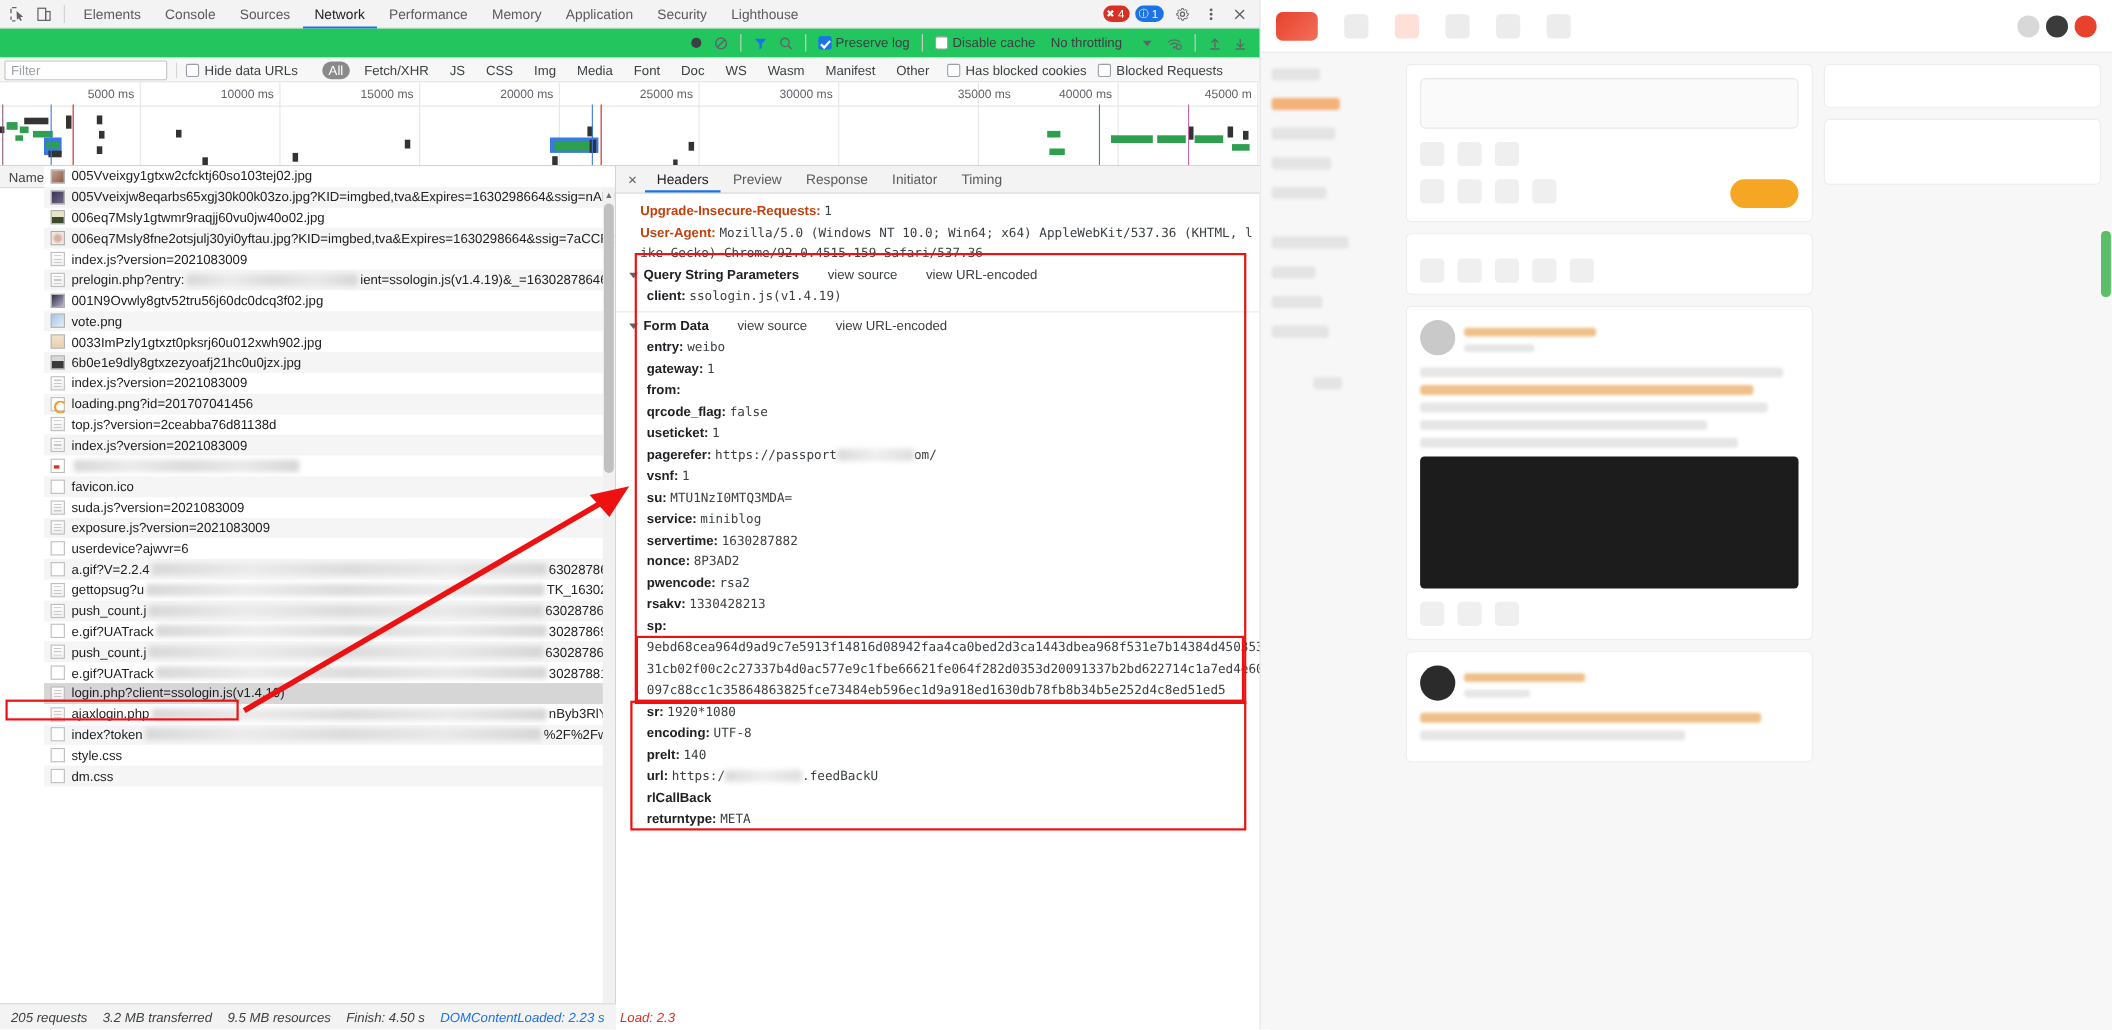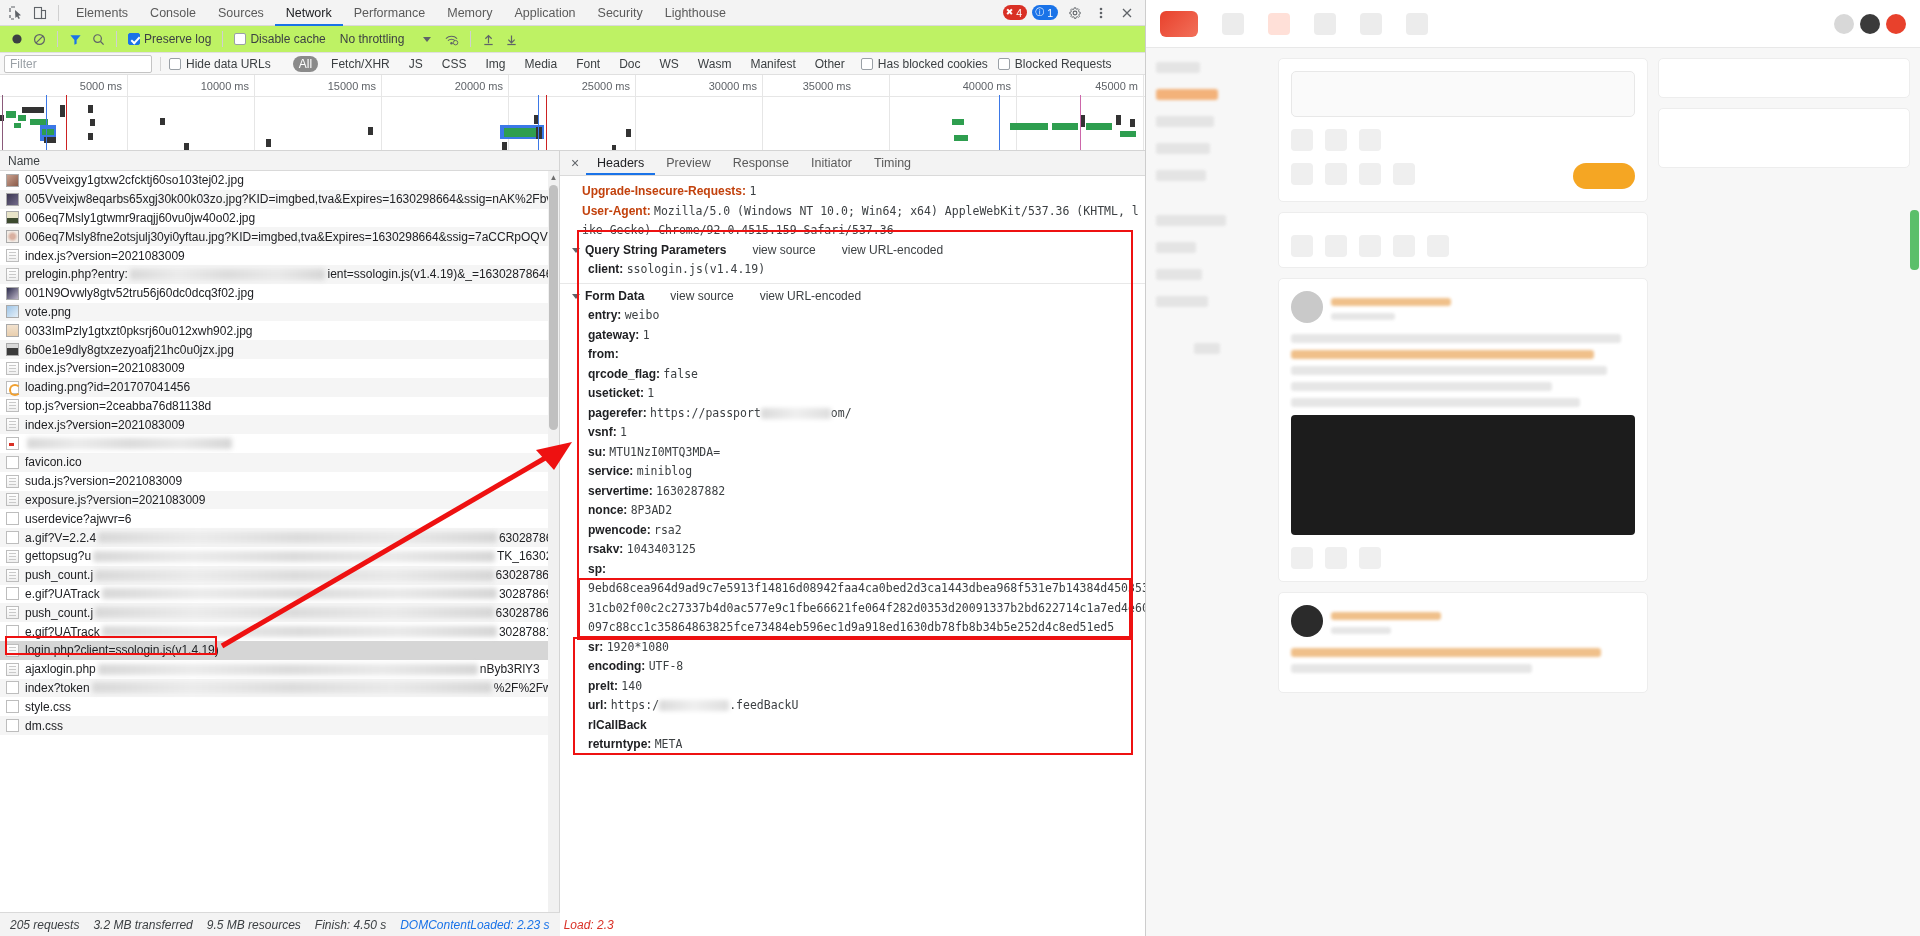--- a/index.html
+++ b/index.html
@@ -48,22 +48,22 @@
     height: 15px; padding: 0 5px 0 3px; border-radius: 8px;
     font-size: 10.5px; color: #fff; margin-right: 3px;
   }
   .badge.err { background: #d93025; }
   .badge.warn { background: #1a73e8; }
   .badge .dot { font-size: 9px; line-height: 1; }
 
   
   .dt-toolbar {
     height: 27px; display: flex; align-items: center; gap: 0;
-    border-bottom: 1px solid #e0e0e0; background: #bef264;
-    padding: 0 6px; flex: 0 0 27px;
+    border-bottom: 1px solid #e0e0e0; background: #22c55e;
+    padding: 0 6px; flex: 0 0 27px; justify-content: flex-end;
   }
   .tb-item { display: flex; align-items: center; height: 26px; padding: 0 5px; color: #5f6368; }
   .tb-label { font-size: 12px; color: #3c4043; margin-left: 4px; white-space: nowrap; }
   .cb {
     width: 12px; height: 12px; border: 1px solid #9aa0a6; border-radius: 2px;
     background: #fff; display: inline-block; position: relative; flex: 0 0 12px;
   }
   .cb.checked { background: #1a73e8; border-color: #1a73e8; }
   .cb.checked::after {
     content: ""; position: absolute; left: 3.5px; top: 0.5px;
@@ -108,21 +108,21 @@
   }
   .ov-band { position: absolute; }
   .ov-line { position: absolute; top: 20px; bottom: 0; width: 1px; }
   .ov-hdrline { position: absolute; left:0; right:0; top:21px; height:1px; background:#e6e6e6;}
 
   
   .dt-split { flex: 1 1 auto; display: flex; min-height: 0; position: relative; }
 
   
   .req-pane {
-    width: 560px; flex: 0 0 560px; display: flex; flex-direction: column;
+    width: 560px; flex: 0 0 560px; display: flex; flex-direction: row;
     border-right: 1px solid #d4d4d4; min-height: 0; position: relative;
   }
   .req-head {
     height: 20px; flex: 0 0 20px; display: flex; align-items: center;
     background: #f3f3f3; border-bottom: 1px solid #d9d9d9;
     font-size: 12px; color: #3c4043; padding-left: 8px;
   }
   .req-list { flex: 1 1 auto; overflow: hidden; position: relative; }
   .req-row {
     height: 18.8px; display: flex; align-items: center;
@@ -423,21 +423,21 @@
           <div class="ov-tick-lbl" style="left:254px">10000 ms</div>
         <div class="ov-tick" style="left:381px"></div>
           <div class="ov-tick-lbl" style="left:381px">15000 ms</div>
         <div class="ov-tick" style="left:508px"></div>
           <div class="ov-tick-lbl" style="left:508px">20000 ms</div>
         <div class="ov-tick" style="left:635px"></div>
           <div class="ov-tick-lbl" style="left:635px">25000 ms</div>
         <div class="ov-tick" style="left:762px"></div>
           <div class="ov-tick-lbl" style="left:762px">30000 ms</div>
         <div class="ov-tick" style="left:889px"></div>
-          <div class="ov-tick-lbl" style="left:856px">35000 ms</div>
+          <div class="ov-tick-lbl" style="left:924px">35000 ms</div>
         <div class="ov-tick" style="left:1016px"></div>
           <div class="ov-tick-lbl" style="left:1016px">40000 ms</div>
         <div class="ov-tick" style="left:1143px"></div>
           <div class="ov-tick-lbl" style="left:1143px">45000 m</div>
       </div>
       <div>
         <div class="ov-band" style="left:0px;top:40px;width:4px;height:6px;background:#333"></div>
         <div class="ov-band" style="left:6px;top:36px;width:10px;height:7px;background:#2e9e4f"></div>
         <div class="ov-band" style="left:18px;top:40px;width:8px;height:6px;background:#2e9e4f"></div>
         <div class="ov-band" style="left:14px;top:48px;width:7px;height:5px;background:#2e9e4f"></div>
@@ -667,21 +667,21 @@
             <div class="kv"><span class="k">from: </span><span class="mono"></span></div>
             <div class="kv"><span class="k">qrcode_flag: </span><span class="mono">false</span></div>
             <div class="kv"><span class="k">useticket: </span><span class="mono">1</span></div>
             <div class="kv"><span class="k">pagerefer: </span><span class="mono">https://passport</span><span class="blur-inline"></span><span class="mono">om/</span></div>
             <div class="kv"><span class="k">vsnf: </span><span class="mono">1</span></div>
             <div class="kv"><span class="k">su: </span><span class="mono">MTU1NzI0MTQ3MDA=</span></div>
             <div class="kv"><span class="k">service: </span><span class="mono">miniblog</span></div>
             <div class="kv"><span class="k">servertime: </span><span class="mono">1630287882</span></div>
             <div class="kv"><span class="k">nonce: </span><span class="mono">8P3AD2</span></div>
             <div class="kv"><span class="k">pwencode: </span><span class="mono">rsa2</span></div>
-            <div class="kv"><span class="k">rsakv: </span><span class="mono">1043403125</span></div>
+            <div class="kv"><span class="k">rsakv: </span><span class="mono">1330428213</span></div>
             <div class="kv"><span class="k">sp: </span><span class="mono">9ebd68cea964d9ad9c7e5913f14816d08942faa4ca0bed2d3ca1443dbea968f531e7b14384d450353c3b3d2c</span> <span class="mono">31cb02f00c2c27337b4d0ac577e9c1fbe66621fe064f282d0353d20091337b2bd622714c1a7ed4e600c051b7457d</span> <span class="mono">097c88cc1c35864863825fce73484eb596ec1d9a918ed1630db78fb8b34b5e252d4c8ed51ed5</span></div>
             <div class="kv"><span class="k">sr: </span><span class="mono">1920*1080</span></div>
             <div class="kv"><span class="k">encoding: </span><span class="mono">UTF-8</span></div>
             <div class="kv"><span class="k">prelt: </span><span class="mono">140</span></div>
             <div class="kv"><span class="k">url: </span><span class="mono">https:/</span><span class="blur-inline"></span><span class="mono">.feedBackU</span></div>
             <div class="kv"><span class="k">rlCallBack </span><span class="mono"></span></div>
             <div class="kv"><span class="k">returntype: </span><span class="mono">META</span></div>
           </div>
       </div>
 

